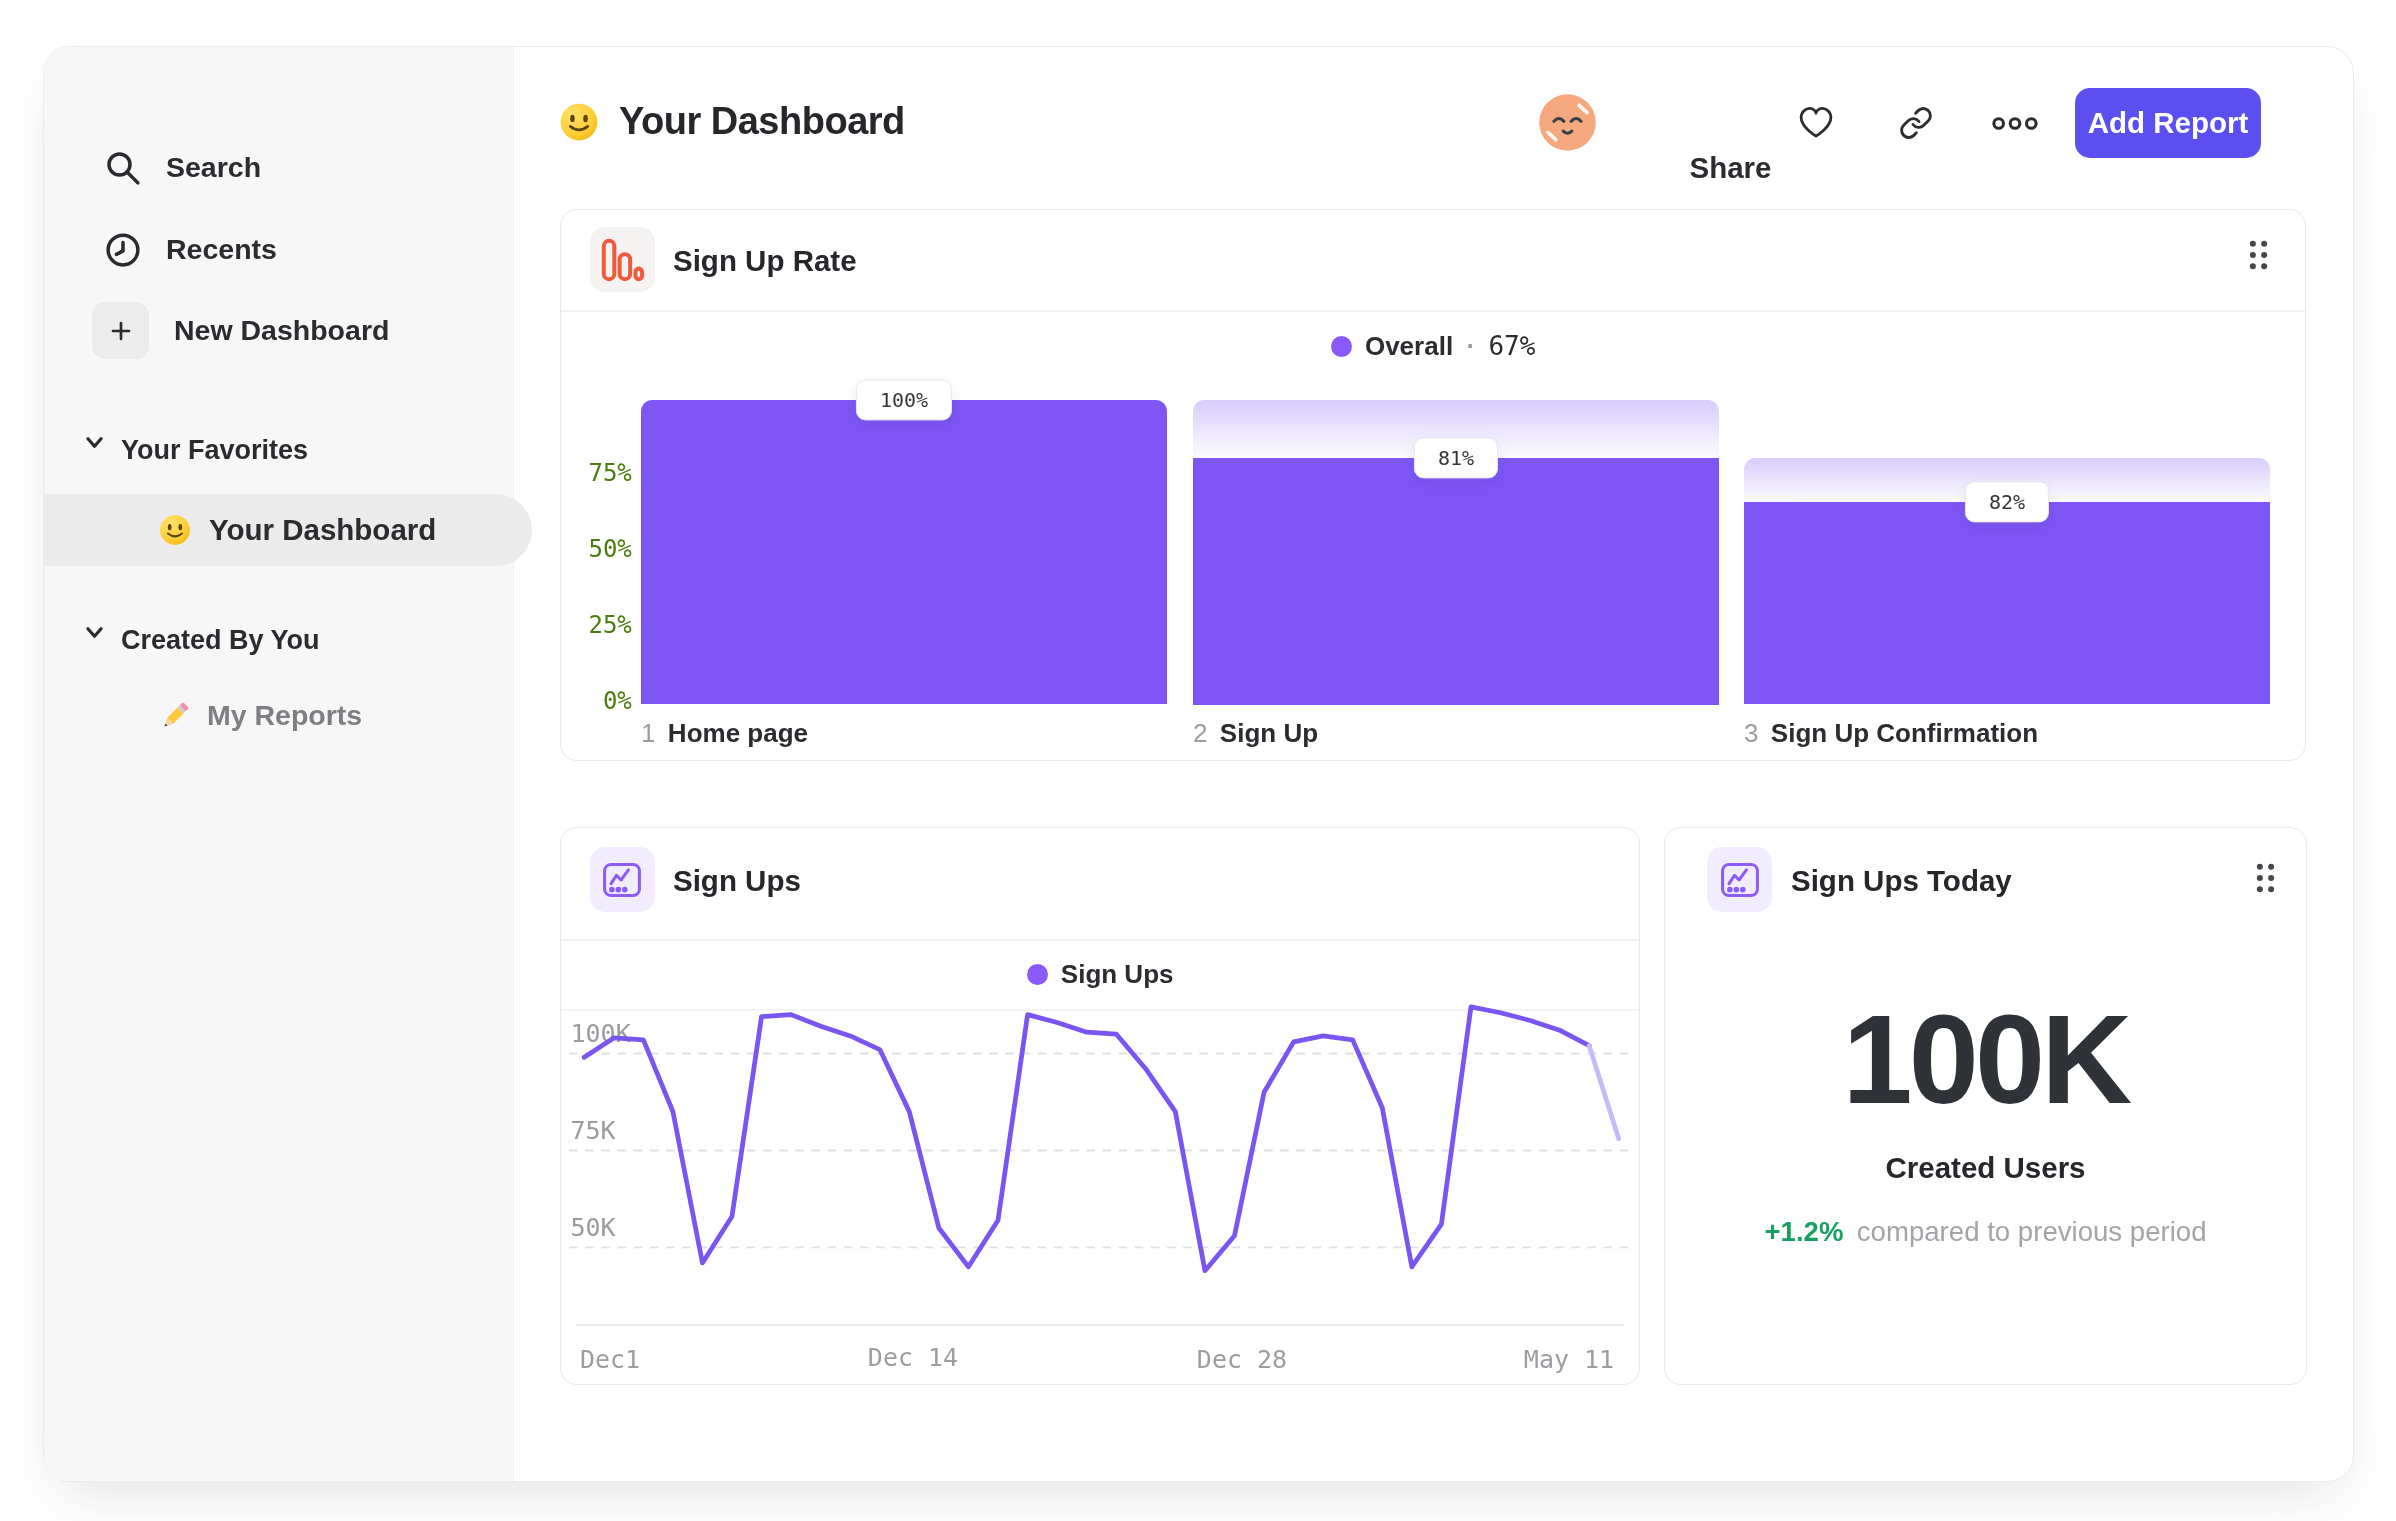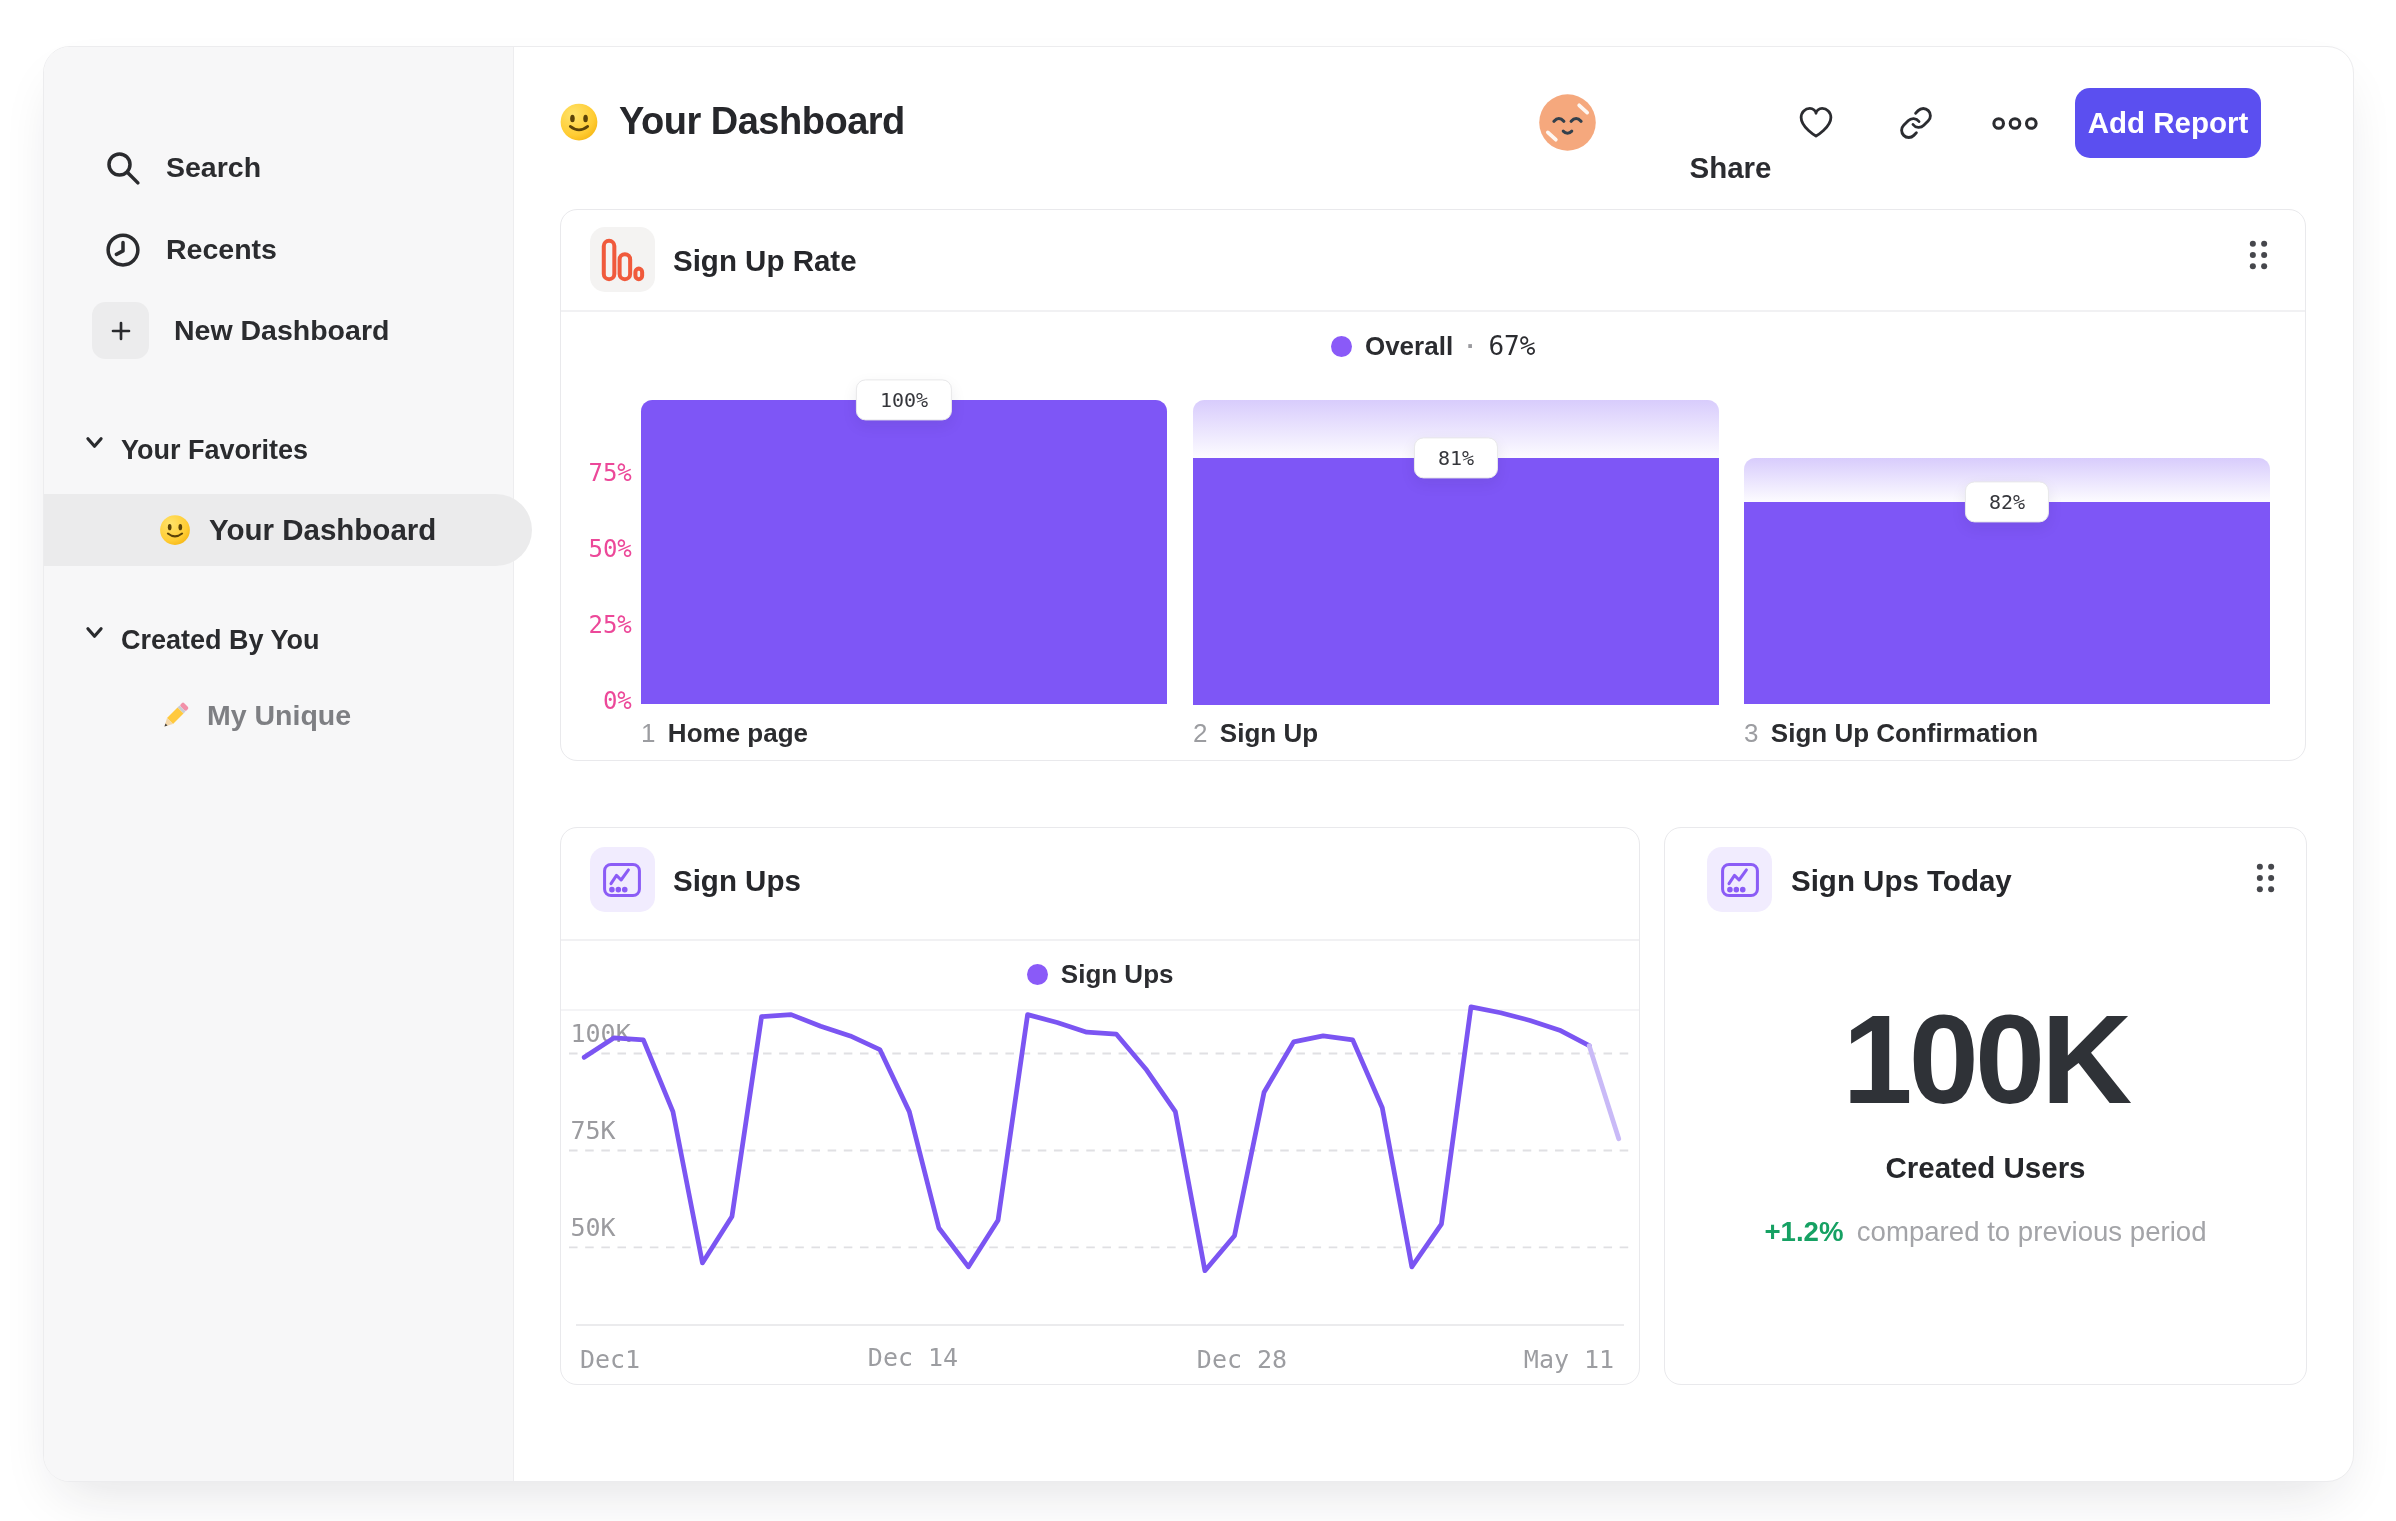--- a/index.html
+++ b/index.html
@@ -46,21 +46,21 @@
   .iconbox.gray{background:#f4f3f2;}
   .iconbox.lav{background:#f1ecfe;}
   .divider{left:0;right:0;height:1.9px;background:#f1f1f3;}
   .legend-row{left:0;right:0;display:flex;align-items:center;justify-content:center;gap:13.3px;}
   .legend-dot{width:21px;height:21px;border-radius:50%;}
   .legend-text{font-size:26px;font-weight:600;color:#2b2c30;}
   .legend-sep{font-size:26px;color:#9a9a9e;font-weight:700;}
   .legend-val{font-size:26px;color:#2b2c30;}
 
   
-  .ytick{width:67px;text-align:right;font-size:24px;color:#ec4899;height:28.5px;line-height:28.5px;}
+  .ytick{width:67px;text-align:right;font-size:24px;color:#4d7c0f;height:28.5px;line-height:28.5px;}
   .bar-solid{position:absolute;}
   .bar-cap{position:absolute;border-radius:11.4px 11.4px 0 0;}
   .bar-tip{position:absolute;transform:translate(-50%,-50%);background:#fff;border:1.9px solid #e8e8ea;
            border-radius:9.5px;padding:7.6px 23px;font-size:20px;color:#35363b;
            box-shadow:0 5.7px 15px rgba(25,25,50,.08);white-space:nowrap;}
   .bar-label{position:absolute;display:flex;gap:12.4px;align-items:baseline;font-size:26px;white-space:nowrap;}
   .bar-label .num{color:#9c9da1;}
   .bar-label .nm{color:#2b2c2f;font-weight:600;}
 
   
@@ -160,21 +160,21 @@
           <svg width="34" height="34" viewBox="0 0 48 48">
             <g transform="rotate(45 24 24)">
               <rect x="18" y="2" width="12" height="7" rx="2.5" fill="#f291a9"></rect>
               <rect x="18" y="9" width="12" height="4" fill="#c9cdd3"></rect>
               <rect x="18" y="13" width="12" height="21" fill="#ffc93e"></rect>
               <polygon points="18,34 30,34 24,45" fill="#f4d7a8"></polygon>
               <polygon points="22,41 26,41 24,45" fill="#3e3e3e"></polygon>
             </g>
           </svg>
         </span>
-        <span class="side-label">My Unique</span>
+        <span class="side-label">My Reports</span>
       </div>
     </aside>
 
     <div class="abs page-title-row" style="left:514px;top:49px;">
       <span style="display:flex;">
         <svg width="42" height="42" viewBox="0 0 48 48">
           <circle cx="24" cy="24" r="21" fill="url(#smileyGrad)"></circle>
           <ellipse cx="16.5" cy="20" rx="2.6" ry="4.4" fill="#5c4308"></ellipse>
           <ellipse cx="31.5" cy="20" rx="2.6" ry="4.4" fill="#5c4308"></ellipse>
           <path d="M14 29 Q24 37 34 29" stroke="#5c4308" stroke-width="3" fill="none" stroke-linecap="round"></path>

